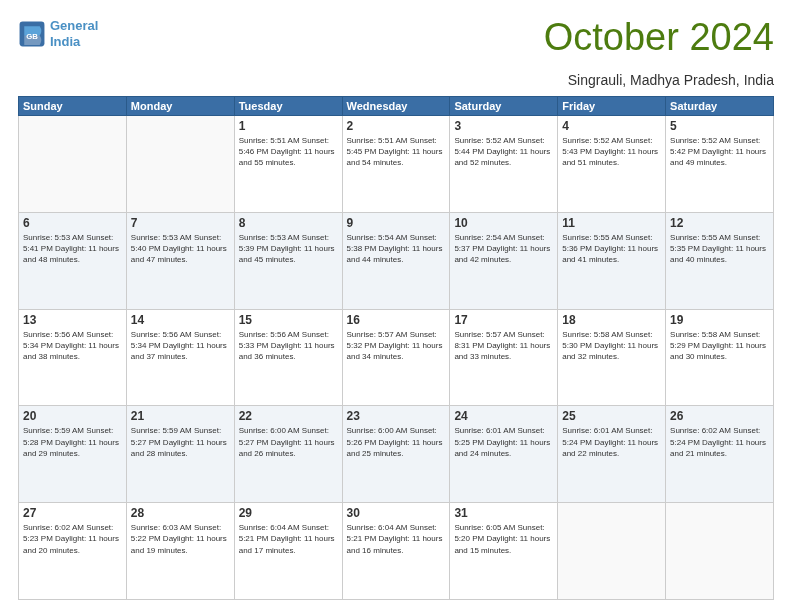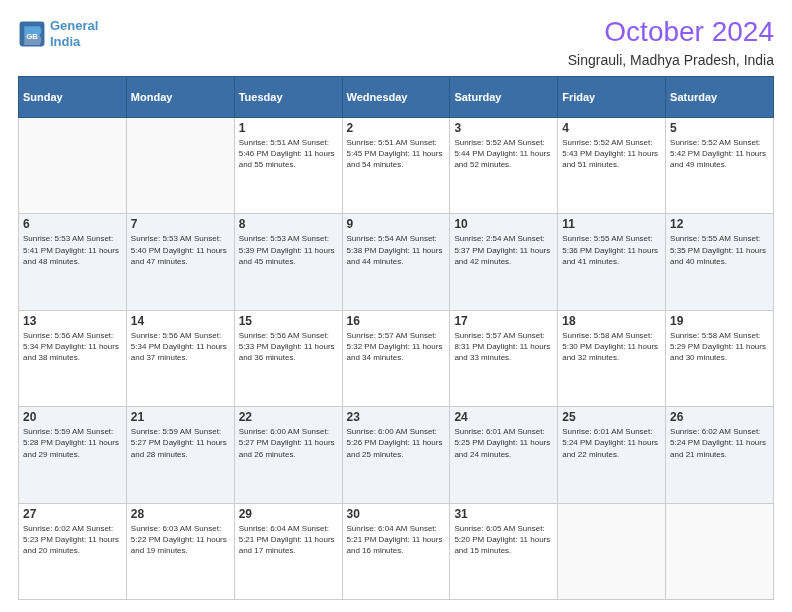--- a/index.html
+++ b/index.html
@@ -38,42 +38,42 @@
       color: #4a90c4;
     }
     .logo-icon {
       width: 28px;
       height: 28px;
     }
     .title-block {
       text-align: right;
     }
     .month-title {
-      font-size: 28px;
+      font-size: 38px;
       font-weight: normal;
-      color: #8b5cf6;
+      color: #4d7c0f;
       line-height: 1;
     }
     .location-title {
       font-size: 14px;
       color: #333;
-      margin-top: 6px;
+      margin-top: 16px;
     }
     .calendar {
       flex: 1;
       border-collapse: collapse;
       width: 100%;
       table-layout: fixed;
     }
     .calendar th {
       background: #3a6ea5;
       color: #fff;
       font-size: 11px;
       font-weight: bold;
-      padding: 14px 4px;
+      padding: 3px 4px;
       text-align: left;
       border: 1px solid #2a5a8a;
     }
     .calendar td {
       border: 1px solid #ccc;
       vertical-align: top;
       padding: 3px 4px;
       font-size: 8.5px;
       color: #333;
       height: 88px;

